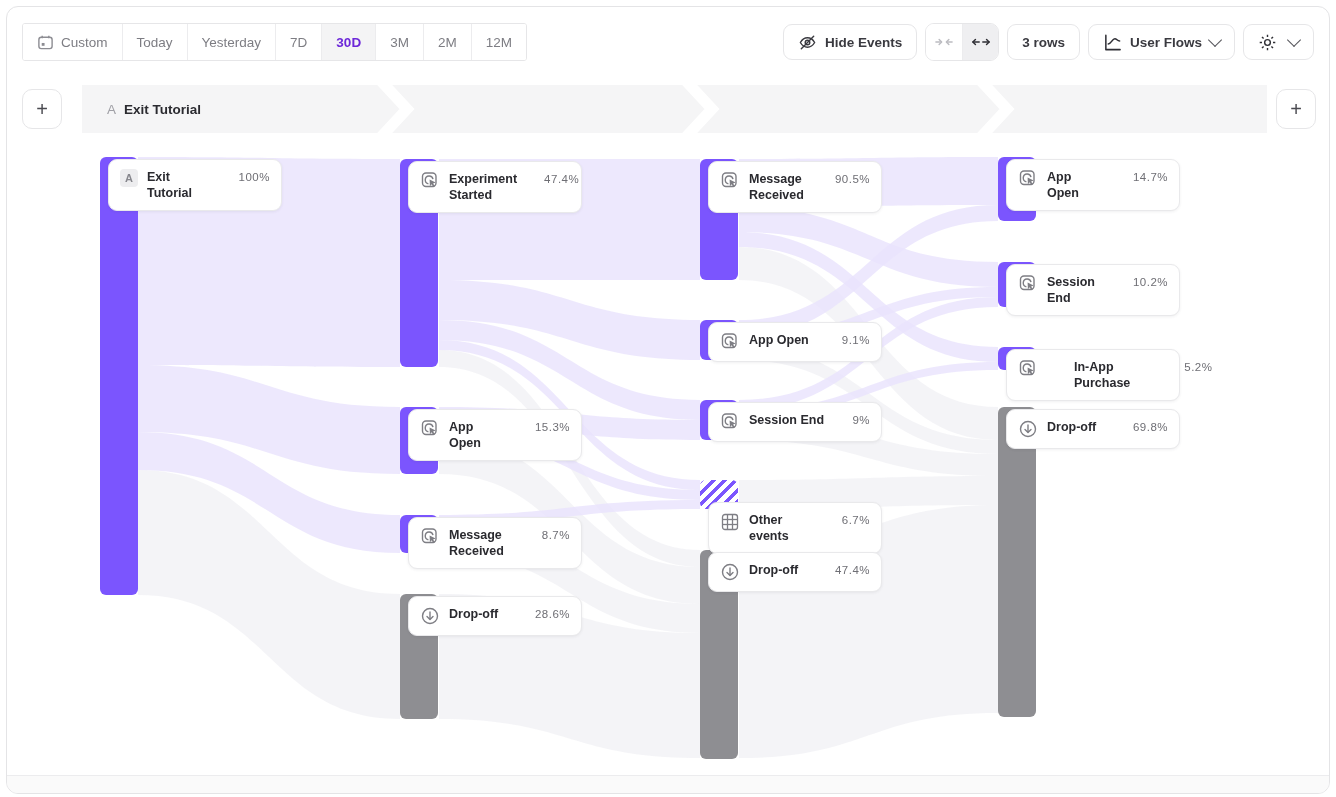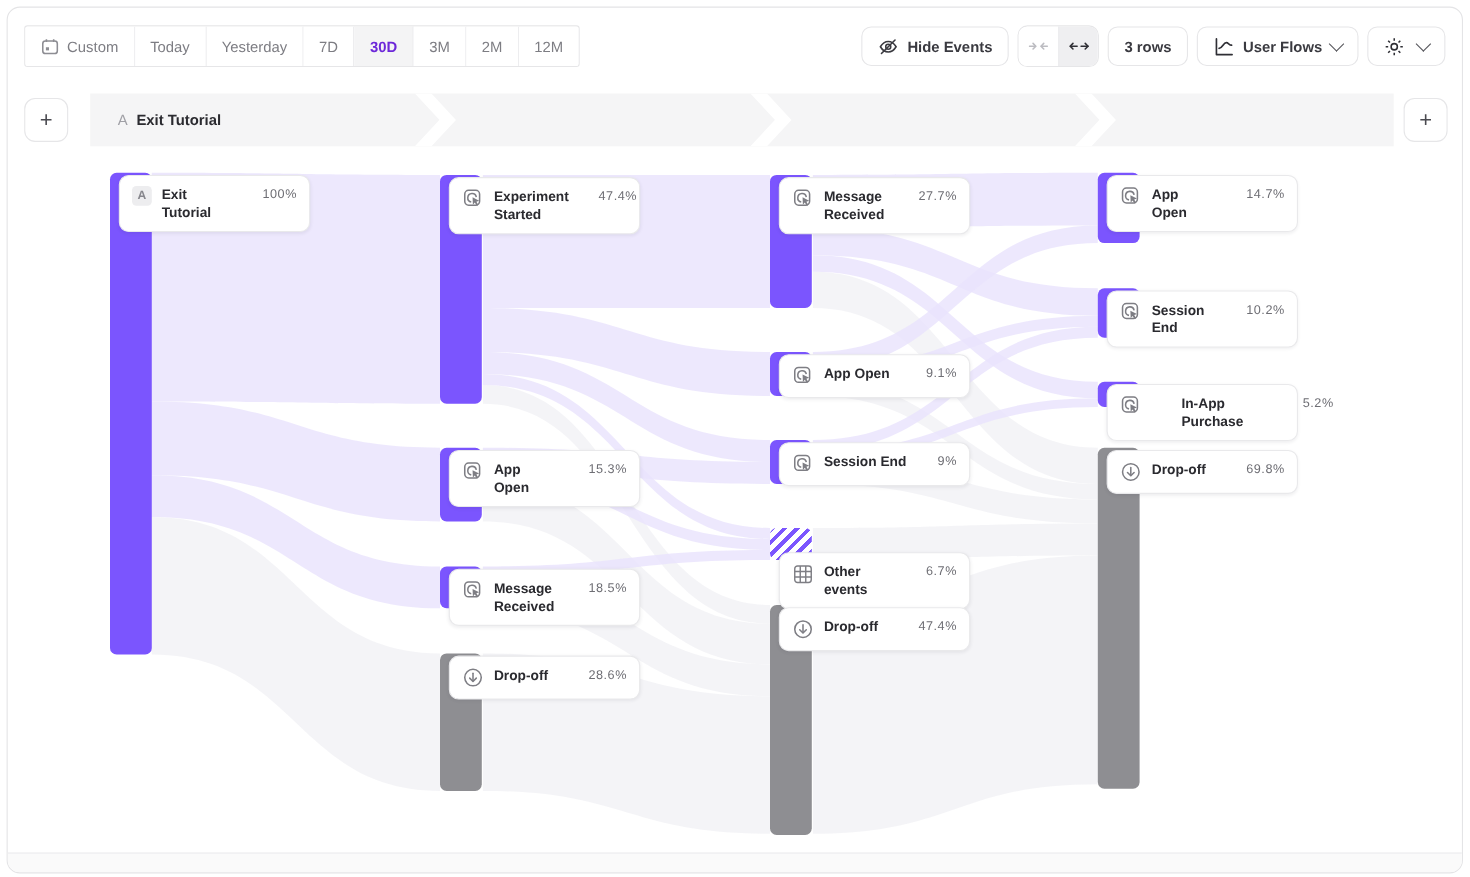--- a/index.html
+++ b/index.html
@@ -230,41 +230,41 @@
         <span class="pct">15.3%</span>
       </div>
       <div class="bar event" style="left: 393px; top: 508px; height: 38px;"></div>
       <div class="card" style="left: 401px; top: 510px;">
         <svg class="nicon" viewBox="0 0 20 20" fill="none" stroke="#7e7e84" stroke-width="1.4" stroke-linejoin="round">
           <rect x="2.5" y="2" width="13.5" height="13.5" rx="3.5"></rect>
           <path d="M13 8.2a3.9 3.9 0 1 0-4.6 4.5"></path>
           <path d="M9.6 8.4l6 3-2.5 1 1.8 2.9-1.5.9-1.7-3-1.8 2z" fill="#7e7e84" stroke="none"></path>
         </svg>
         <span class="lbl">Message Received</span>
-        <span class="pct">18.5%</span>
+        <span class="pct">8.7%</span>
       </div>
       <div class="bar dropoff" style="left: 393px; top: 587px; height: 125px;"></div>
       <div class="card" style="left: 401px; top: 589px;">
         <svg class="nicon" viewBox="0 0 20 20" fill="none" stroke="#7e7e84" stroke-width="1.4" stroke-linecap="round" stroke-linejoin="round">
           <circle cx="10" cy="10" r="7.5"></circle>
           <line x1="10" y1="6" x2="10" y2="13"></line>
           <path d="M7 10.5 10 13.5l3-3"></path>
         </svg>
         <span class="lbl">Drop-off</span>
         <span class="pct">28.6%</span>
       </div>
       <div class="bar event" style="left: 693px; top: 152px; height: 121px;"></div>
       <div class="card" style="left: 701px; top: 154px;">
         <svg class="nicon" viewBox="0 0 20 20" fill="none" stroke="#7e7e84" stroke-width="1.4" stroke-linejoin="round">
           <rect x="2.5" y="2" width="13.5" height="13.5" rx="3.5"></rect>
           <path d="M13 8.2a3.9 3.9 0 1 0-4.6 4.5"></path>
           <path d="M9.6 8.4l6 3-2.5 1 1.8 2.9-1.5.9-1.7-3-1.8 2z" fill="#7e7e84" stroke="none"></path>
         </svg>
         <span class="lbl">Message Received</span>
-        <span class="pct">27.7%</span>
+        <span class="pct">90.5%</span>
       </div>
       <div class="bar event" style="left: 693px; top: 313px; height: 40px;"></div>
       <div class="card" style="left: 701px; top: 315px;">
         <svg class="nicon" viewBox="0 0 20 20" fill="none" stroke="#7e7e84" stroke-width="1.4" stroke-linejoin="round">
           <rect x="2.5" y="2" width="13.5" height="13.5" rx="3.5"></rect>
           <path d="M13 8.2a3.9 3.9 0 1 0-4.6 4.5"></path>
           <path d="M9.6 8.4l6 3-2.5 1 1.8 2.9-1.5.9-1.7-3-1.8 2z" fill="#7e7e84" stroke="none"></path>
         </svg>
         <span class="lbl">App Open</span>
         <span class="pct">9.1%</span>

